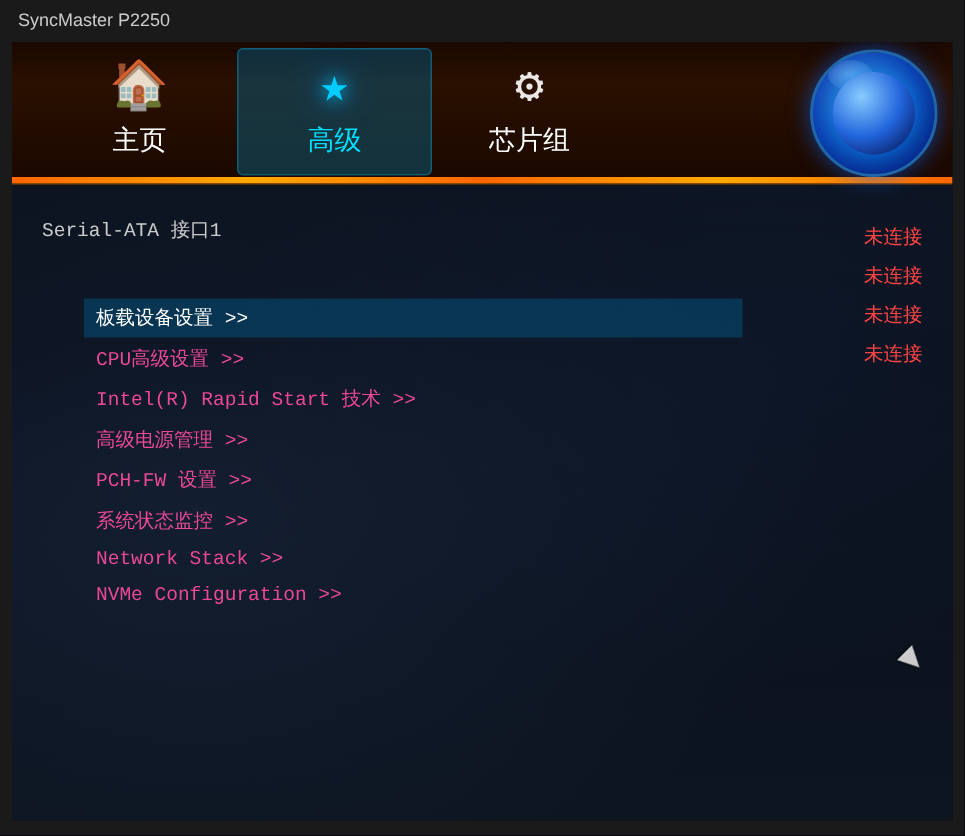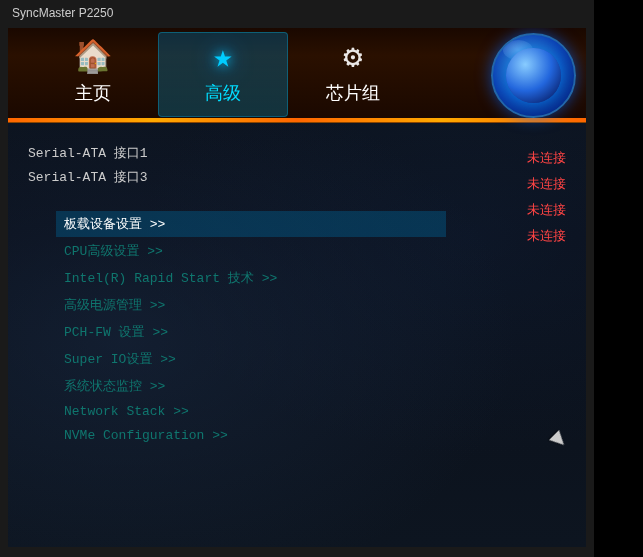--- a/index.html
+++ b/index.html
@@ -7,21 +7,21 @@
     body {
       width: 643px;
       height: 557px;
       background: #000;
       font-family: 'Courier New', monospace;
       overflow: hidden;
       position: relative;
     }
 
     .monitor-frame {
-      width: 594px;
+      width: 643px;
       height: 557px;
       background: #1a1a1a;
       position: relative;
       overflow: hidden;
     }
 
     .monitor-label {
       position: absolute;
       top: 6px;
       left: 12px;
@@ -169,21 +169,21 @@
       bottom: 0;
       padding: 15px 20px;
       display: flex;
       gap: 0;
     }
 
     .left-panel {
       flex: 1;
       display: flex;
       flex-direction: column;
-      gap: 2px;
+      gap: 14px;
     }
 
     
     .sata-list {
       margin-bottom: 20px;
     }
 
     .sata-item {
       display: flex;
       align-items: center;
@@ -196,21 +196,21 @@
     
     .menu-list {
       display: flex;
       flex-direction: column;
       gap: 1px;
       margin-left: 28px;
     }
 
     .menu-item {
       padding: 4px 8px;
-      color: #0f766e;
+      color: #ec4899;
       font-size: 13px;
       font-family: 'Courier New', monospace;
       cursor: pointer;
       display: flex;
       align-items: center;
     }
 
     .menu-item.active {
       background: rgba(0, 100, 150, 0.4);
       color: #ffffff;
@@ -279,43 +279,37 @@
       </div>
     </div>
 
     <div class="content-area">
       <div class="left-panel">
 
         <div class="sata-list">
           <div class="sata-item">
             <span>Serial-ATA 接口1</span>
           </div>
-          <div class="sata-item">
-            <span>Serial-ATA 接口3</span>
-          </div>
         </div>
 
         <div class="menu-list">
           <div class="menu-item active">
             <span>板载设备设置 &gt;&gt;</span>
           </div>
           <div class="menu-item">
             <span>CPU高级设置 &gt;&gt;</span>
           </div>
           <div class="menu-item">
             <span>Intel(R) Rapid Start 技术 &gt;&gt;</span>
           </div>
           <div class="menu-item">
             <span>高级电源管理 &gt;&gt;</span>
           </div>
           <div class="menu-item">
             <span>PCH-FW 设置 &gt;&gt;</span>
-          </div>
-          <div class="menu-item">
-            <span>Super IO设置 &gt;&gt;</span>
           </div>
           <div class="menu-item">
             <span>系统状态监控 &gt;&gt;</span>
           </div>
           <div class="menu-item">
             <span>Network Stack &gt;&gt;</span>
           </div>
           <div class="menu-item">
             <span>NVMe Configuration &gt;&gt;</span>
           </div>

